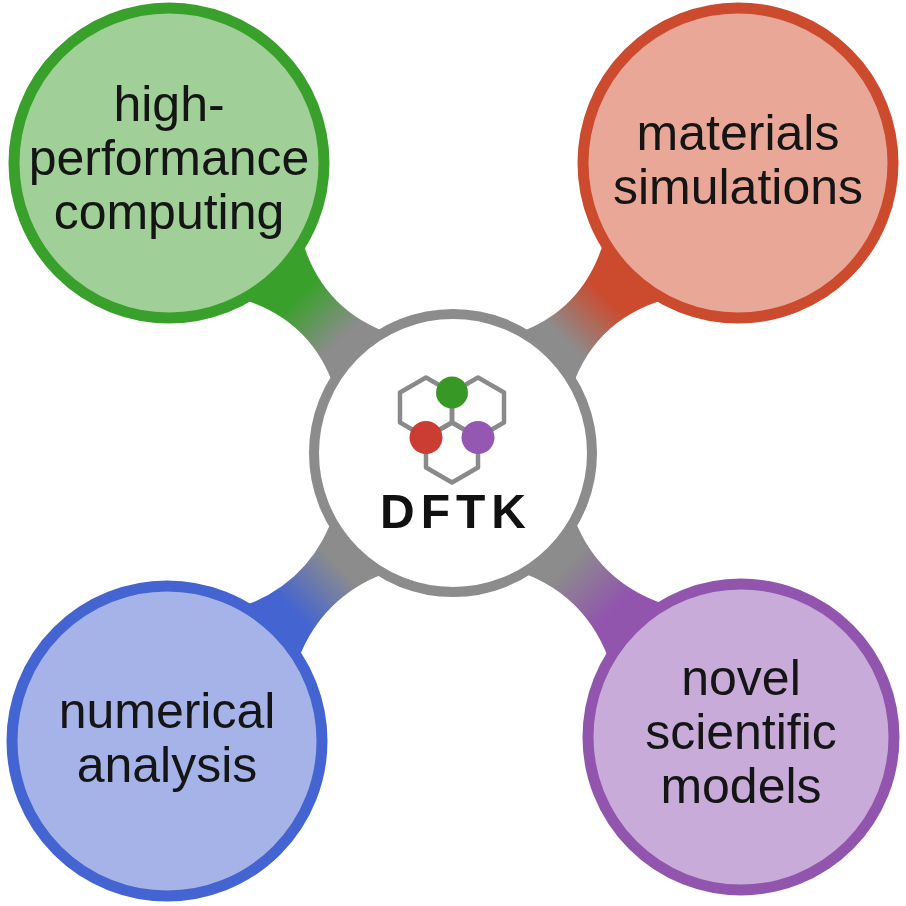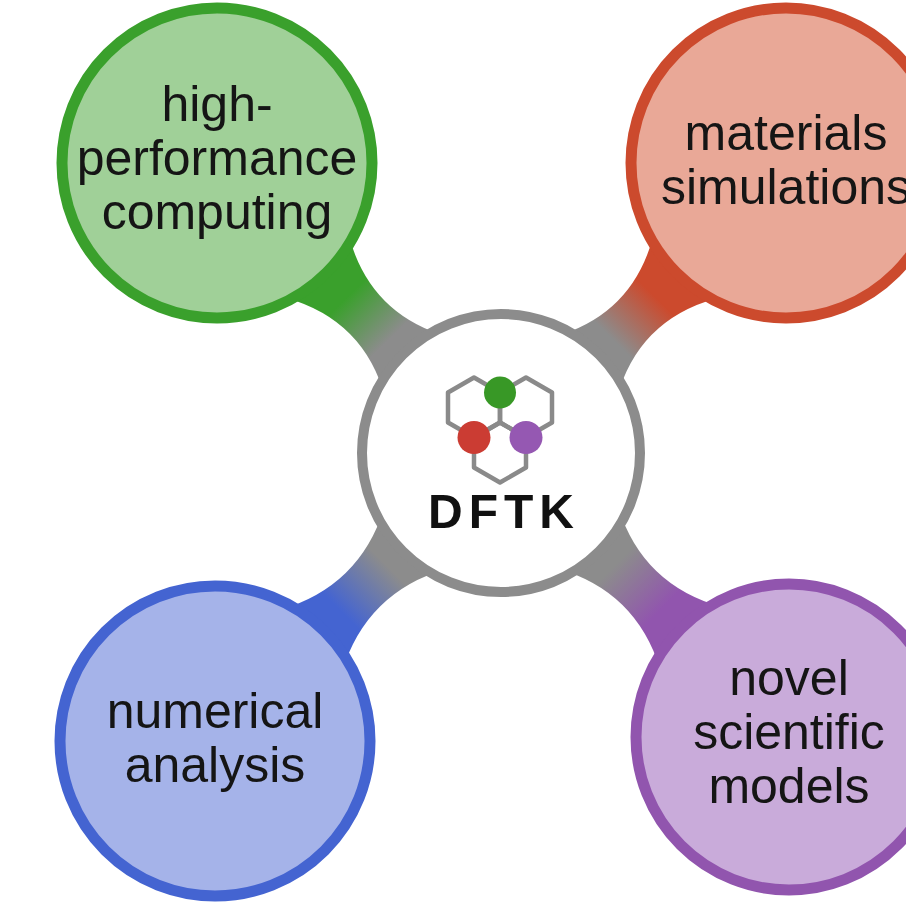--- a/index.html
+++ b/index.html
@@ -8,21 +8,20 @@
     background: #ffffff;
     width: 906px;
     height: 906px;
     overflow: hidden;
     font-family: "Liberation Sans", sans-serif;
   }
   .stage {
     position: relative;
     width: 726px;
     height: 906px;
-    margin-left: 48px;
   }
   svg { display: block; }
   .node-label {
     font-family: "Liberation Sans", sans-serif;
     font-size: 50px;
     font-weight: 400;
   }
   .center-label {
     font-family: "Liberation Sans", sans-serif;
     font-size: 48px;

